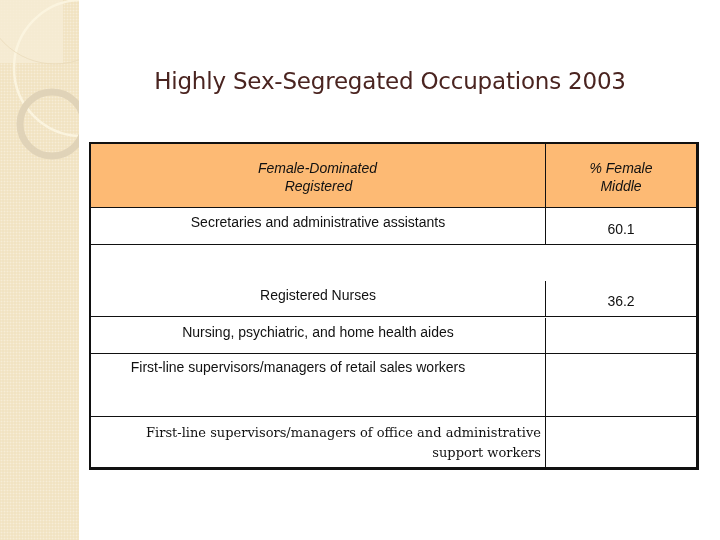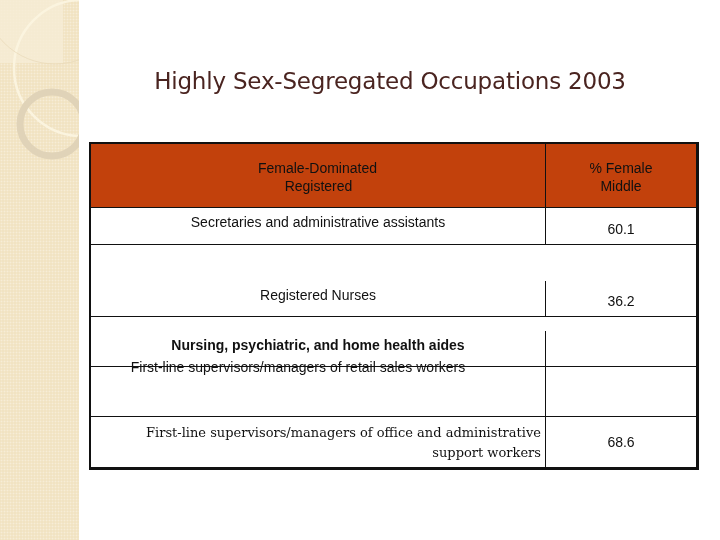--- a/index.html
+++ b/index.html
@@ -32,21 +32,21 @@
     }
     .row { position: absolute; left: 0; width: 605px; border-bottom: 1px solid #111; }
     .row:last-child { border-bottom: none; }
     .cell {
       position: absolute; top: 0; bottom: 0;
       font-size: 14px; color: #111; text-align: center;
       box-sizing: border-box;
     }
     .cell.left { left: 0; width: 455px; border-right: 1px solid #111; }
     .cell.right { left: 455px; width: 150px; }
-    .header { background: #c2410c; }
+    .header { background: #fdba74; font-style: italic; }
     .header .cell { padding-top: 15px; line-height: 18px; }
     .cell .txt { display: block; }
     .gill {
       font-family: "DejaVu Serif", serif; font-size: 13px; text-align: right;
       padding: 6px 4px 0 6px; line-height: 20px;
     }
   </style>
 </head>
 <body>
 
@@ -81,27 +81,26 @@
     <div class="cell left" style="padding-top:6px;">Secretaries and administrative assistants</div>
     <div class="cell right" style="padding-top:13px;">60.1</div>
   </div>
 
 
   <div class="row" style="top:137px; height:35px;">
     <div class="cell left" style="padding-top:6px;">Registered Nurses</div>
     <div class="cell right" style="padding-top:12px;">36.2</div>
   </div>
 
-  <div class="row" style="top:187px; height:35px;font-weight:bold;">
+  <div class="row" style="top:174px; height:35px;">
     <div class="cell left" style="padding-top:6px;">Nursing, psychiatric, and home health aides</div>
   </div>
 
   <div class="row" style="top:209px; height:63px;">
     <div class="cell left" style="padding-top:6px; padding-right:0;">
       <span class="txt" style="position:relative; left:-20px;">First-line supervisors/managers of retail sales workers</span>
     </div>
   </div>
 
   <div class="row" style="top:273px; height:50px;">
     <div class="cell left gill">First-line supervisors/managers of office and administrative support workers</div>
-    <div class="cell right" style="padding-top:17px;">68.6</div>
   </div>
 </div>
 
 </body></html>

